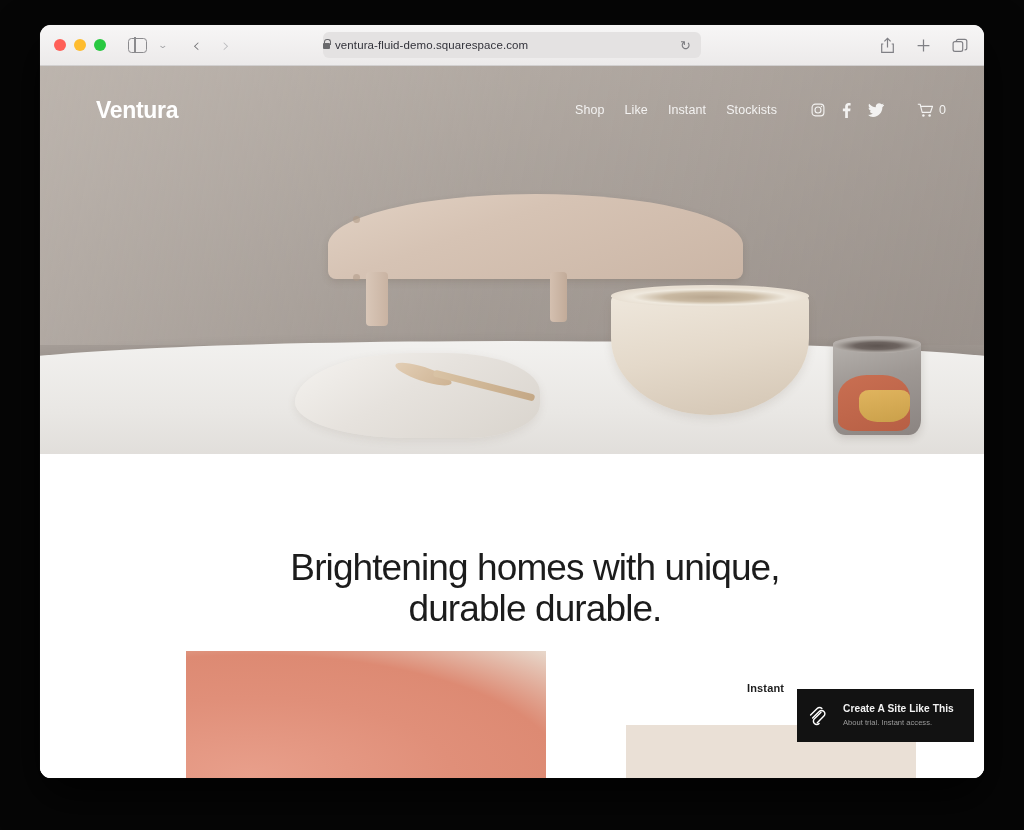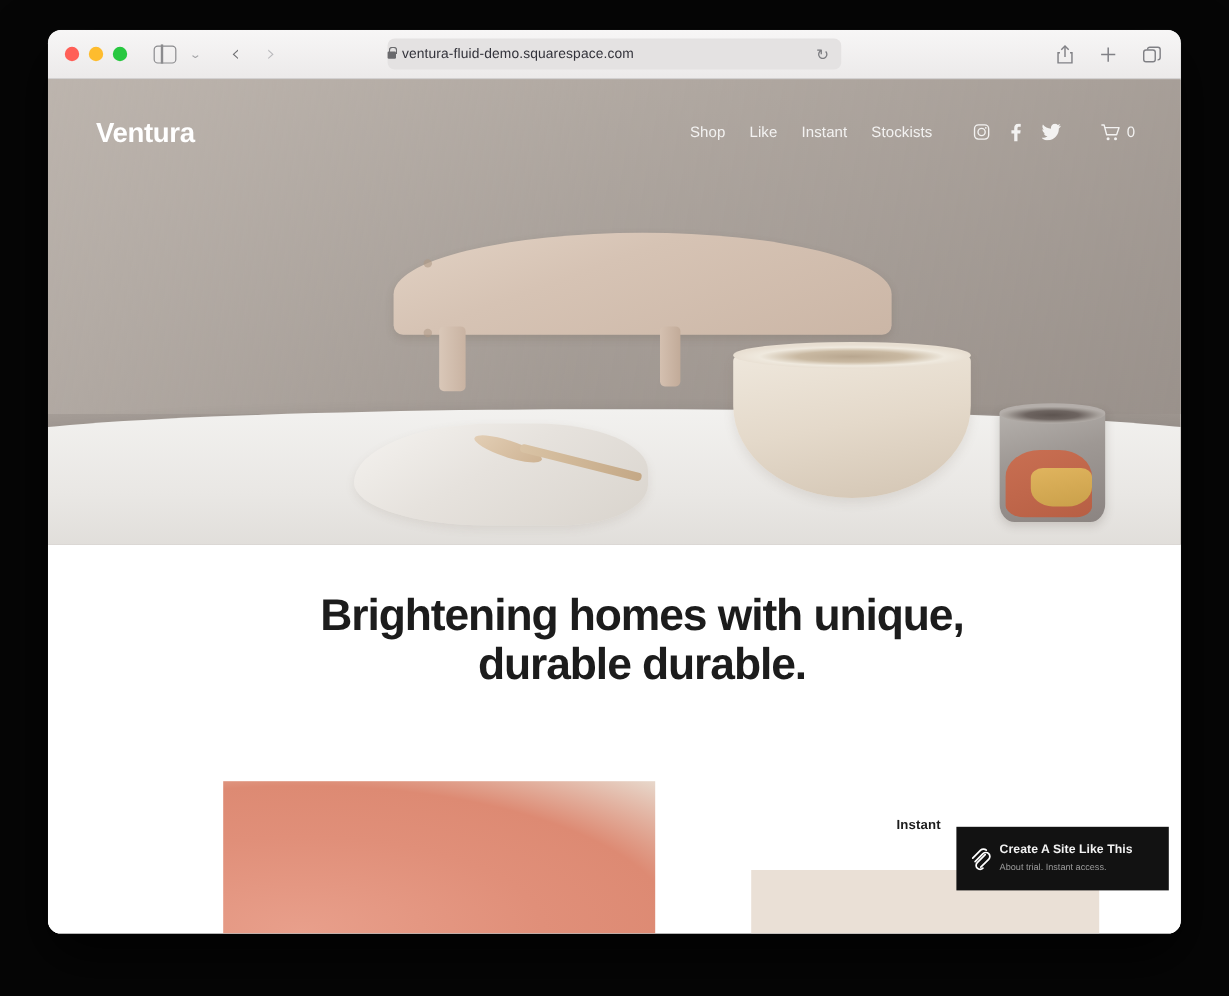--- a/index.html
+++ b/index.html
@@ -307,21 +307,21 @@
     border-radius: 50%;
   }
 
   
   #site-header {
     position: absolute;
     left: 0; right: 0; top: 0;
     height: 88px;
     display: flex;
     align-items: center;
-    padding: 0 38px 0 40px;
+    padding: 0 38px 0 56px;
     z-index: 5;
   }
   #brand {
     color: #ffffff;
     font-size: 23px;
     font-weight: 700;
     letter-spacing: -0.3px;
   }
   #site-nav {
     margin-left: auto;
@@ -351,25 +351,25 @@
   }
   #cart-count { color: #f3f2f1; font-size: 12.5px; }
 
   
   #content {
     position: relative;
     background: #ffffff;
     height: 324px;
   }
   #headline {
-    padding-top: 39px;
+    padding-top: 94px;
     text-align: center;
     color: #1c1c1c;
     font-size: 37px;
-    font-weight: 700;
+    font-weight: 400;
     line-height: 1.1;
     letter-spacing: -0.9px;
     margin-left: 46px;
   }
   #headline span { display: block; }
 
   
   #product-row {
     position: absolute;
     left: 0; right: 0;
@@ -408,20 +408,21 @@
   #promo-banner {
     position: absolute;
     right: 10px;
     bottom: 36px;
     width: 177px;
     height: 53px;
     background: #121212;
     display: flex;
     align-items: center;
     padding: 0 11px;
+    gap: 10px;
     z-index: 20;
   }
   #promo-text { line-height: 1.25; }
   #promo-title {
     color: #f2f2f2;
     font-size: 10.2px;
     font-weight: 600;
     letter-spacing: 0.05px;
     white-space: nowrap;
   }

